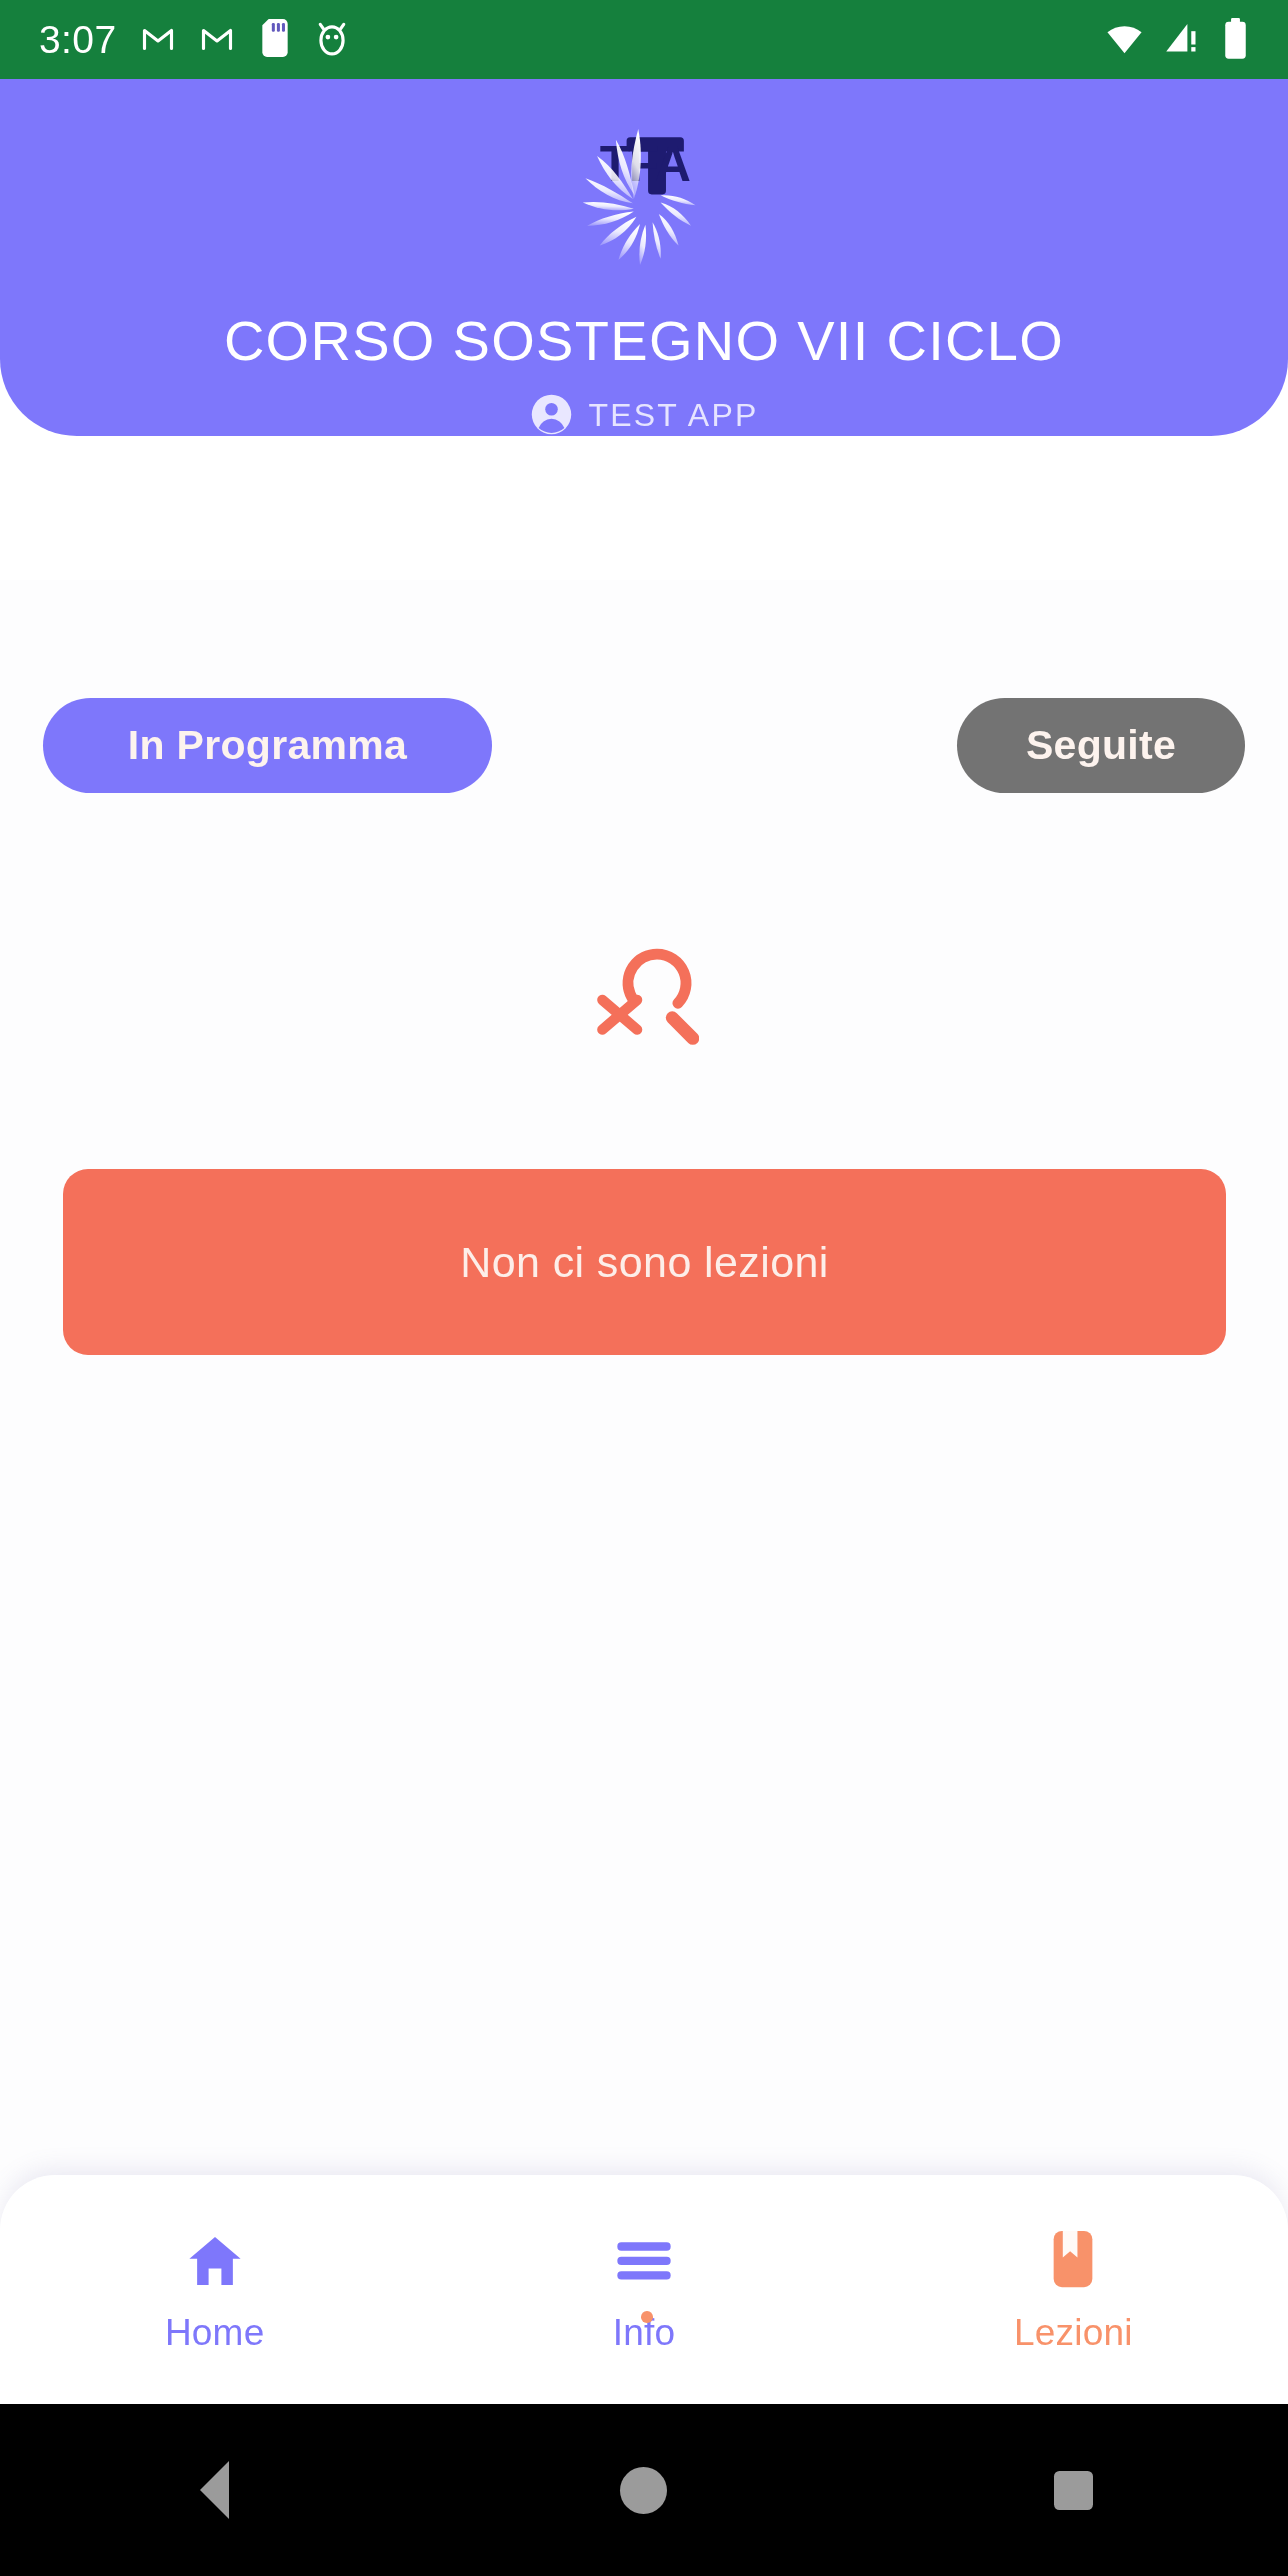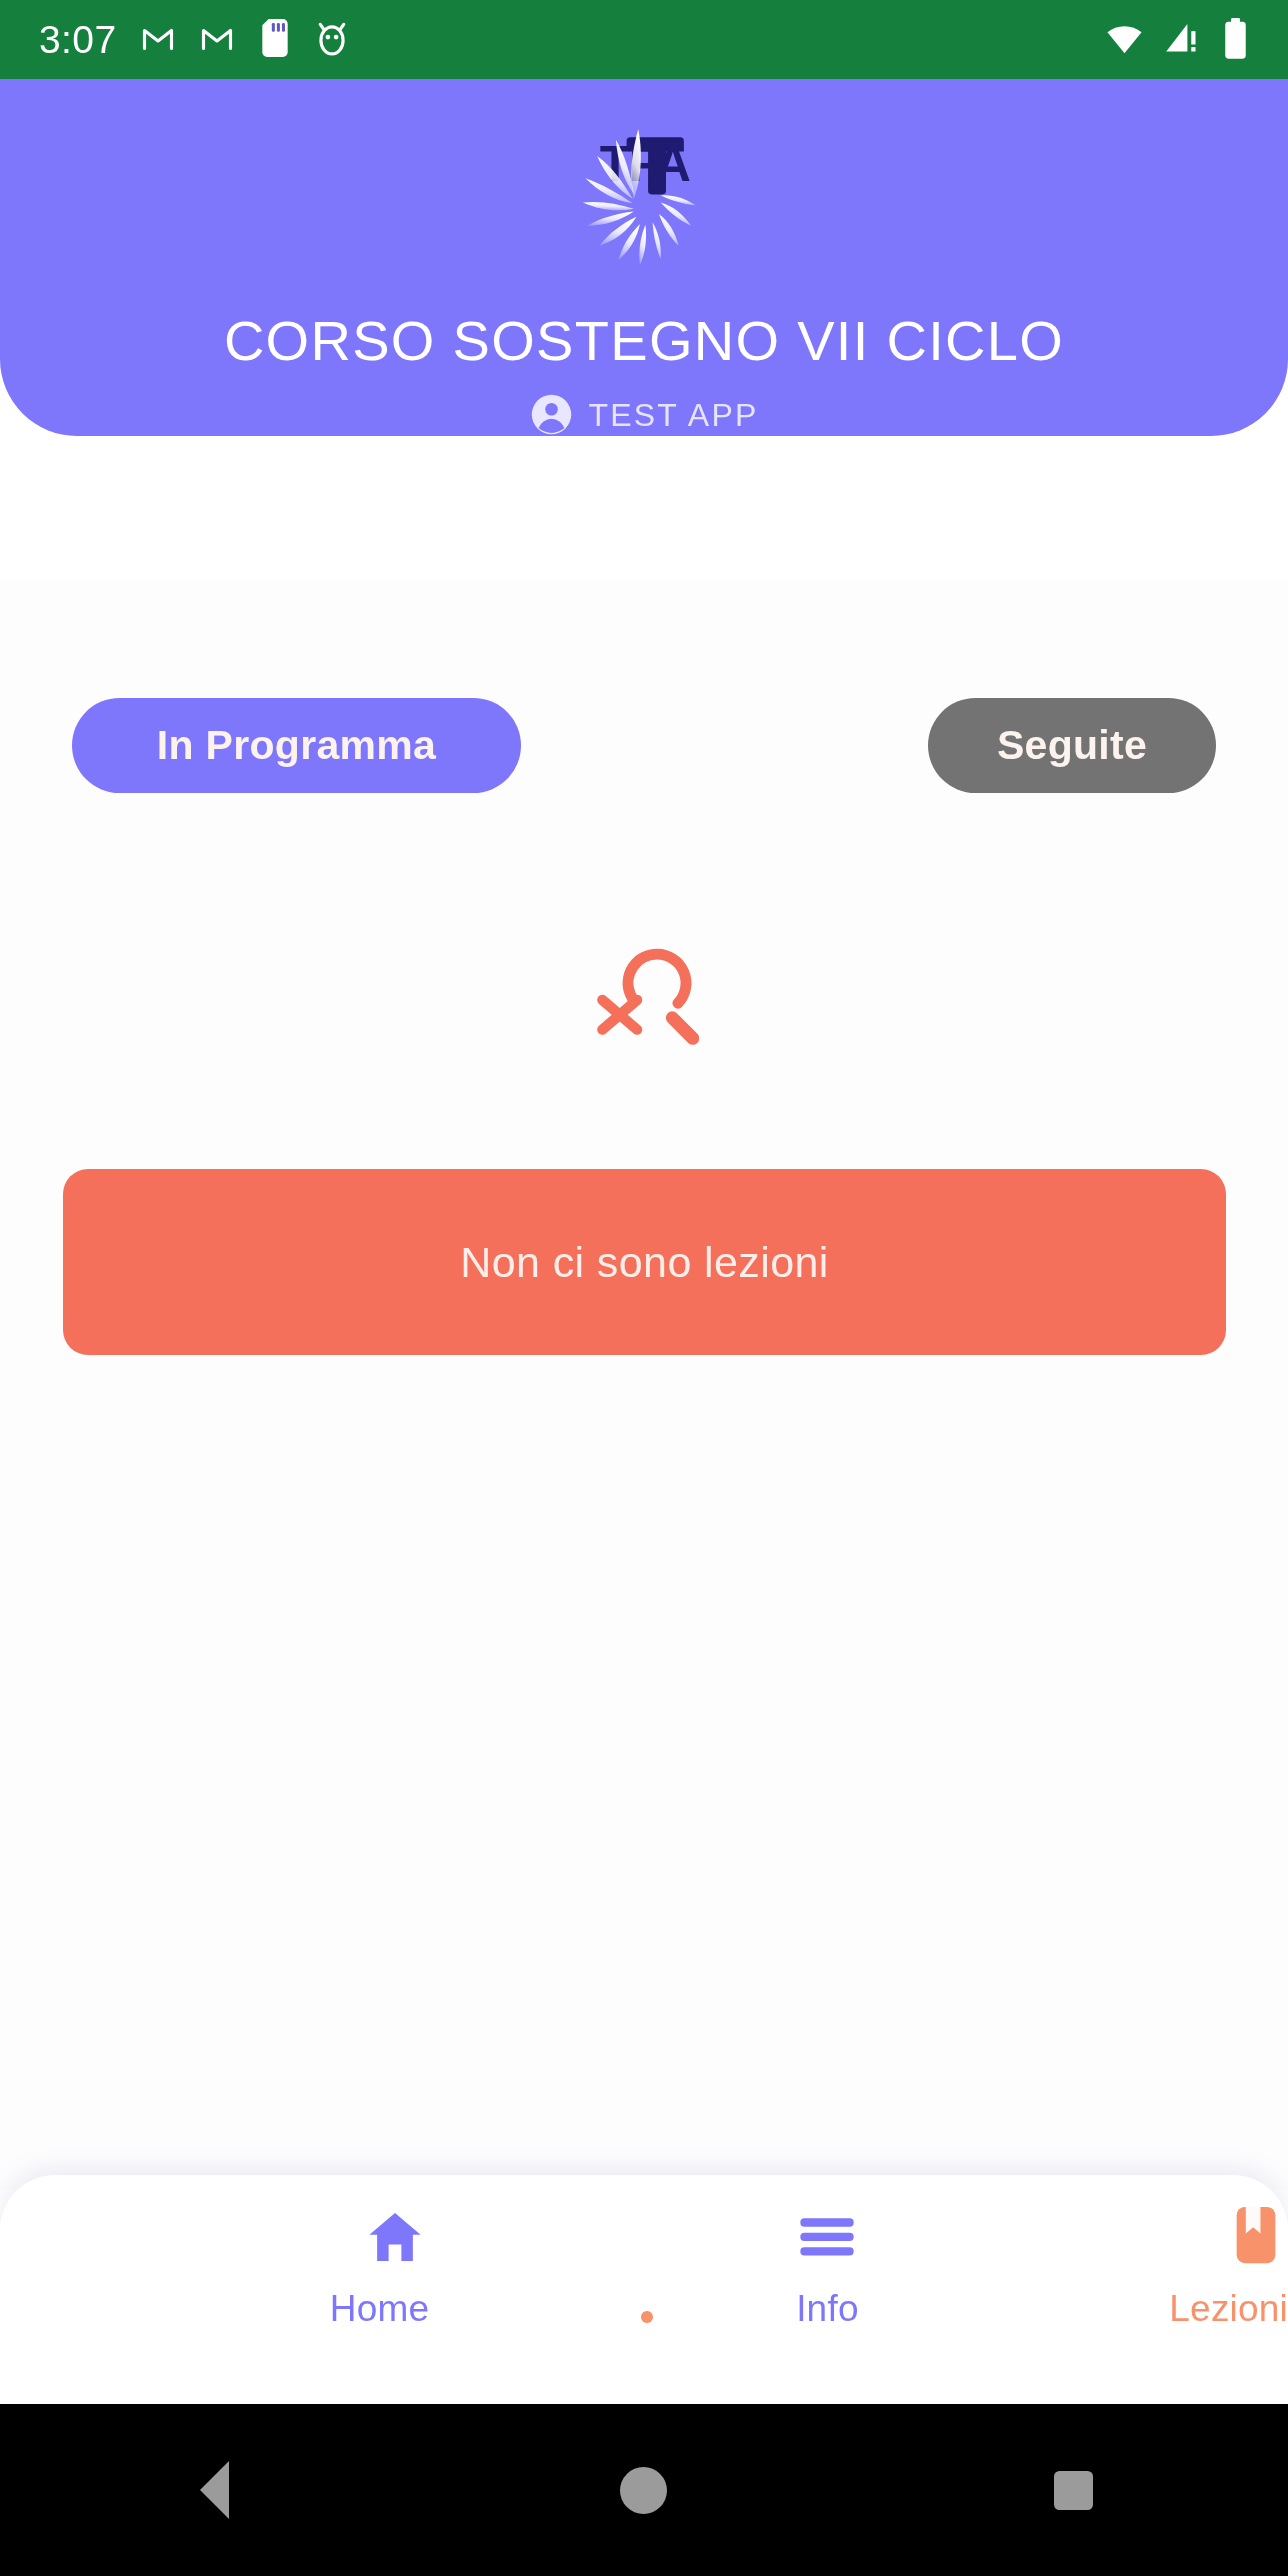--- a/index.html
+++ b/index.html
@@ -80,21 +80,21 @@
     width:1288px; height:1610px;
     background:#fdfdfe;
     z-index:10;
   }
 
   
   #filter-row {
     position:absolute; top:118px; left:0;
     width:1288px;
     display:flex; justify-content:space-between;
-    padding:0 72px;
+    padding:0 43px;
   }
   .filter-pill {
     border:none;
     border-radius:57px;
     font-family:"Liberation Sans", sans-serif;
     font-size:41px;
     font-weight:bold;
     color:#fdf3ee;
     letter-spacing:0.3px;
     cursor:pointer;
@@ -140,22 +140,22 @@
     border-top-left-radius:55px;
     border-top-right-radius:55px;
     box-shadow:0 -5.4px 23px rgba(120,115,170,0.14);
     display:flex; align-items:flex-start;
     z-index:30;
   }
   .nav-item {
     flex:1;
     height:100%;
     display:flex; flex-direction:column;
-    align-items:flex-end; justify-content:flex-start;
-    padding-top:24px;
+    align-items:center; justify-content:flex-start;
+    padding-top:48px;
     cursor:pointer;
     background:none; border:none;
     font-family:"Liberation Sans", sans-serif;
   }
   .nav-icon-wrap {
     height:75px;
     display:flex; align-items:center; justify-content:center;
   }
   .nav-label {
     margin-top:14.3px;

